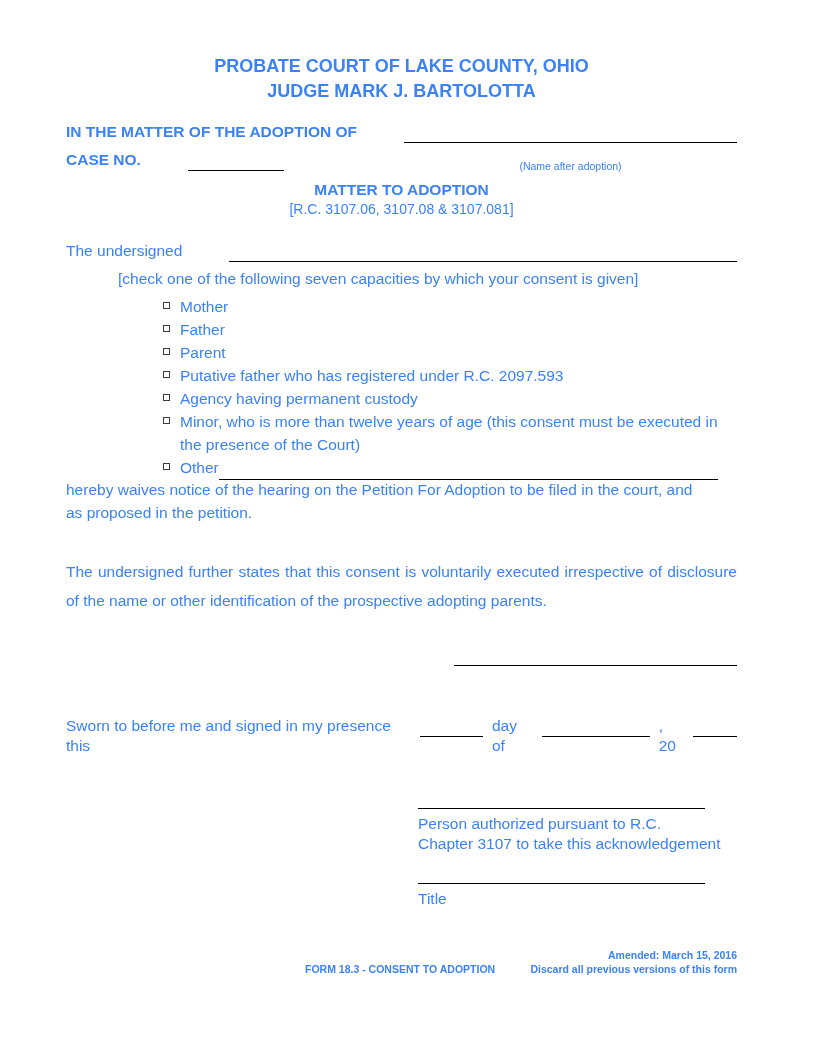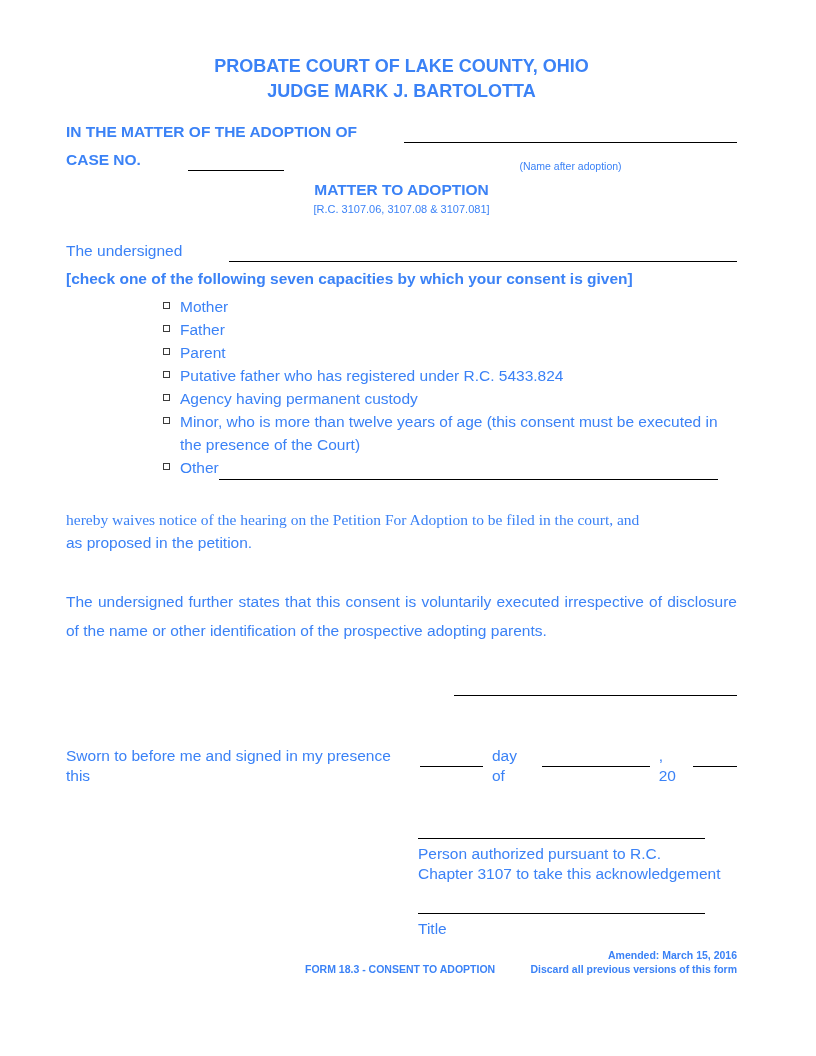--- a/index.html
+++ b/index.html
@@ -18,33 +18,33 @@
     position: absolute; top: 100%; left: 50%; transform: translateX(-50%);
     margin-top: 14px; font-size: 10.5px; font-weight: 400; white-space: nowrap;
   }
   .header { text-align: center; font-weight: 700; font-size: 18px; line-height: 25px; }
   .matter-row { margin-top: 18px; line-height: 20px; }
   .matter-row .lbl { margin-right: 5px; }
   .case-row { margin-top: 7px; line-height: 20px; }
   .case-fill { width: 96px; margin-left: 5px; }
   .title-block { text-align: center; margin-top: 9px; }
   .title-heading { font-weight: 700; font-size: 15.5px; line-height: 20px; }
-  .title-citation { font-size: 11px; line-height: 18px; }
+  .title-citation { font-size: 14px; line-height: 18px; }
   .undersigned-row { margin-top: 23px; line-height: 20px; }
   .undersigned-row .lbl { margin-right: 5px; }
-  .check-instruction { margin-top: 7px; line-height: 20px; font-weight: bold; }
+  .check-instruction { margin-top: 7px; margin-left: 52px; line-height: 20px; }
   .capacity-list { margin-top: 6px; margin-left: 97px; }
   .capacity-item { position: relative; padding-left: 17px; line-height: 23px; }
   .checkbox {
     position: absolute; left: 0; top: 7px; width: 7px; height: 7px;
     border: 1px solid #3c3c3c; background: #fff;
   }
   .capacity-other { display: flex; align-items: baseline; }
   .other-fill { margin-right: 19px; }
-  .para-waiver { margin-top: 30px; line-height: 20px; font-family: Liberation Serif, serif; }
+  .para-waiver { line-height: 20px; }
   .consents-row { margin-top: 8px; line-height: 20px; }
   .consents-row .lbl { margin-right: 5px; }
   .consents-fill { margin-right: 19px; }
   .proposed-line { margin-top: 3px; line-height: 20px; }
   .para-voluntary { margin-top: 34px; line-height: 29px; text-align: justify; }
   .sig-line { margin-top: 50px; width: 283px; margin-left: auto; border-bottom: 1.5px solid #000; height: 0; }
   .sworn-row { margin-top: 50px; line-height: 20px; gap: 9px; }
   .sworn-fill-day { width: 64px; }
   .sworn-fill-month { width: 110px; }
   .sworn-fill-year { width: 45px; }
@@ -101,21 +101,21 @@
       <div class="capacity-item">
         <span class="checkbox"></span>
         <span>Father</span>
       </div>
       <div class="capacity-item">
         <span class="checkbox"></span>
         <span>Parent</span>
       </div>
       <div class="capacity-item">
         <span class="checkbox"></span>
-        <span>Putative father who has registered under R.C. 5433.824</span>
+        <span>Putative father who has registered under R.C. 2097.593</span>
       </div>
       <div class="capacity-item">
         <span class="checkbox"></span>
         <span>Agency having permanent custody</span>
       </div>
       <div class="capacity-item">
         <span class="checkbox"></span>
         <span>Minor, who is more than twelve years of age (this consent must be executed in the presence of the Court)</span>
       </div>
       <div class="capacity-item capacity-other">

